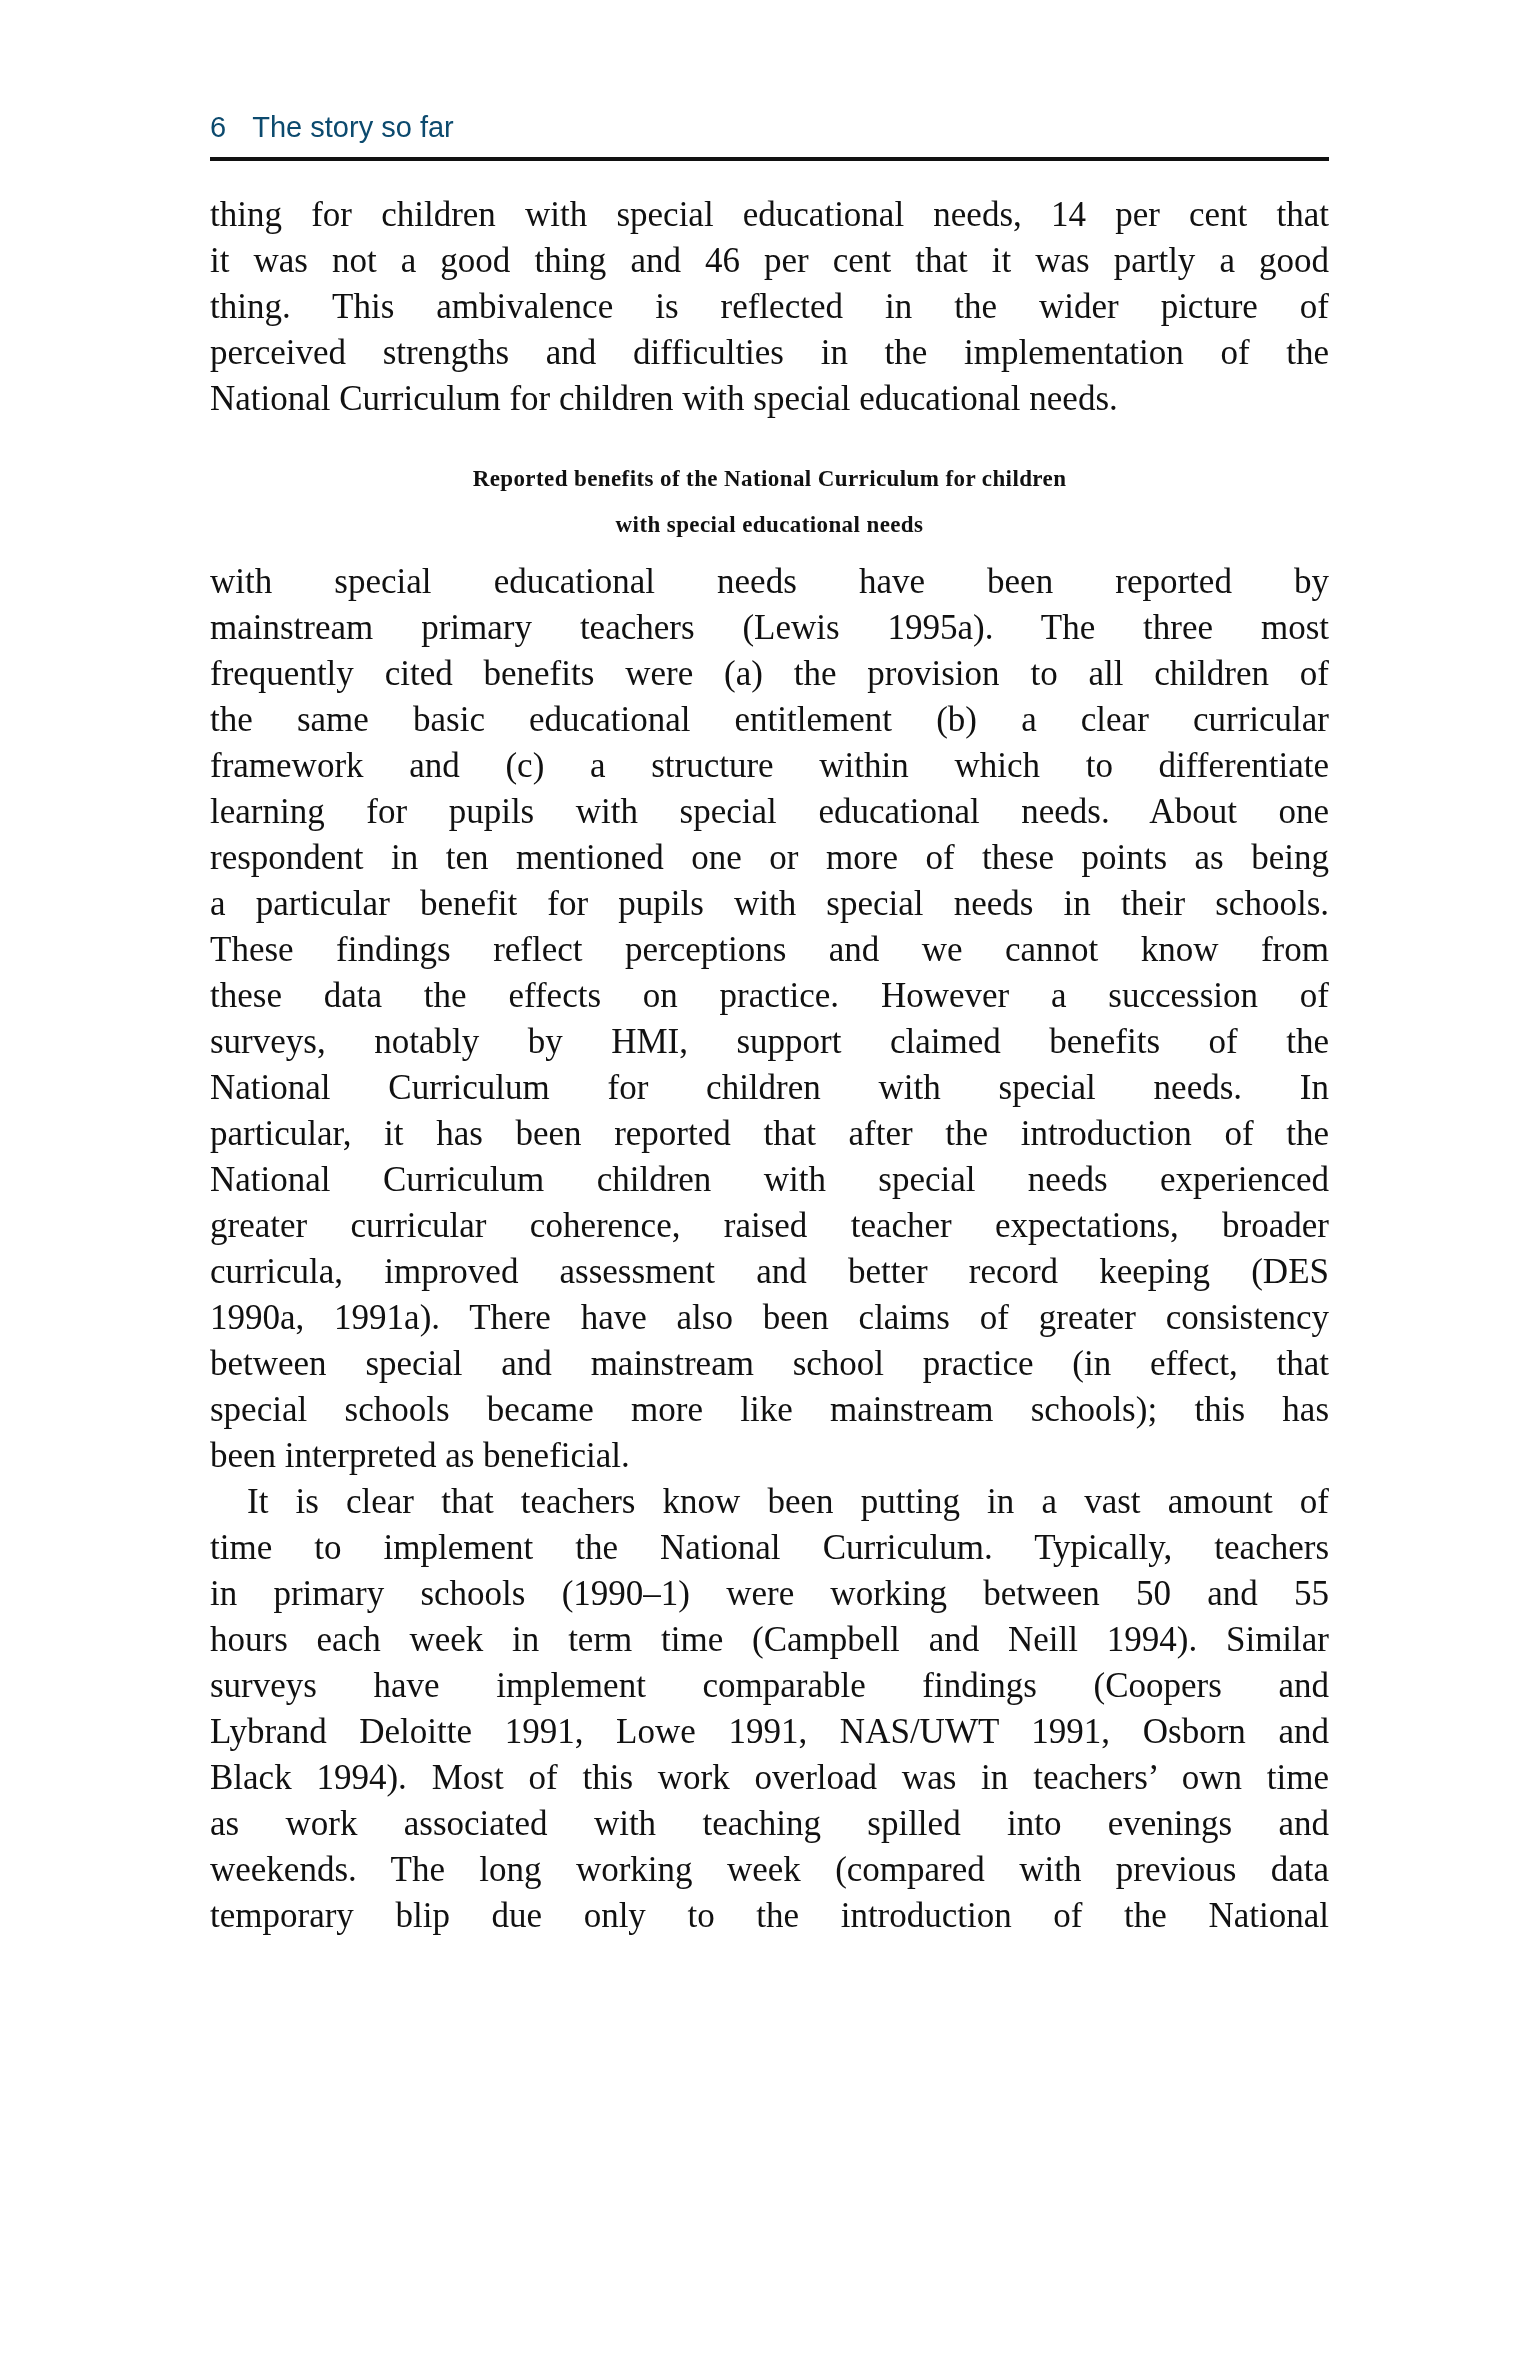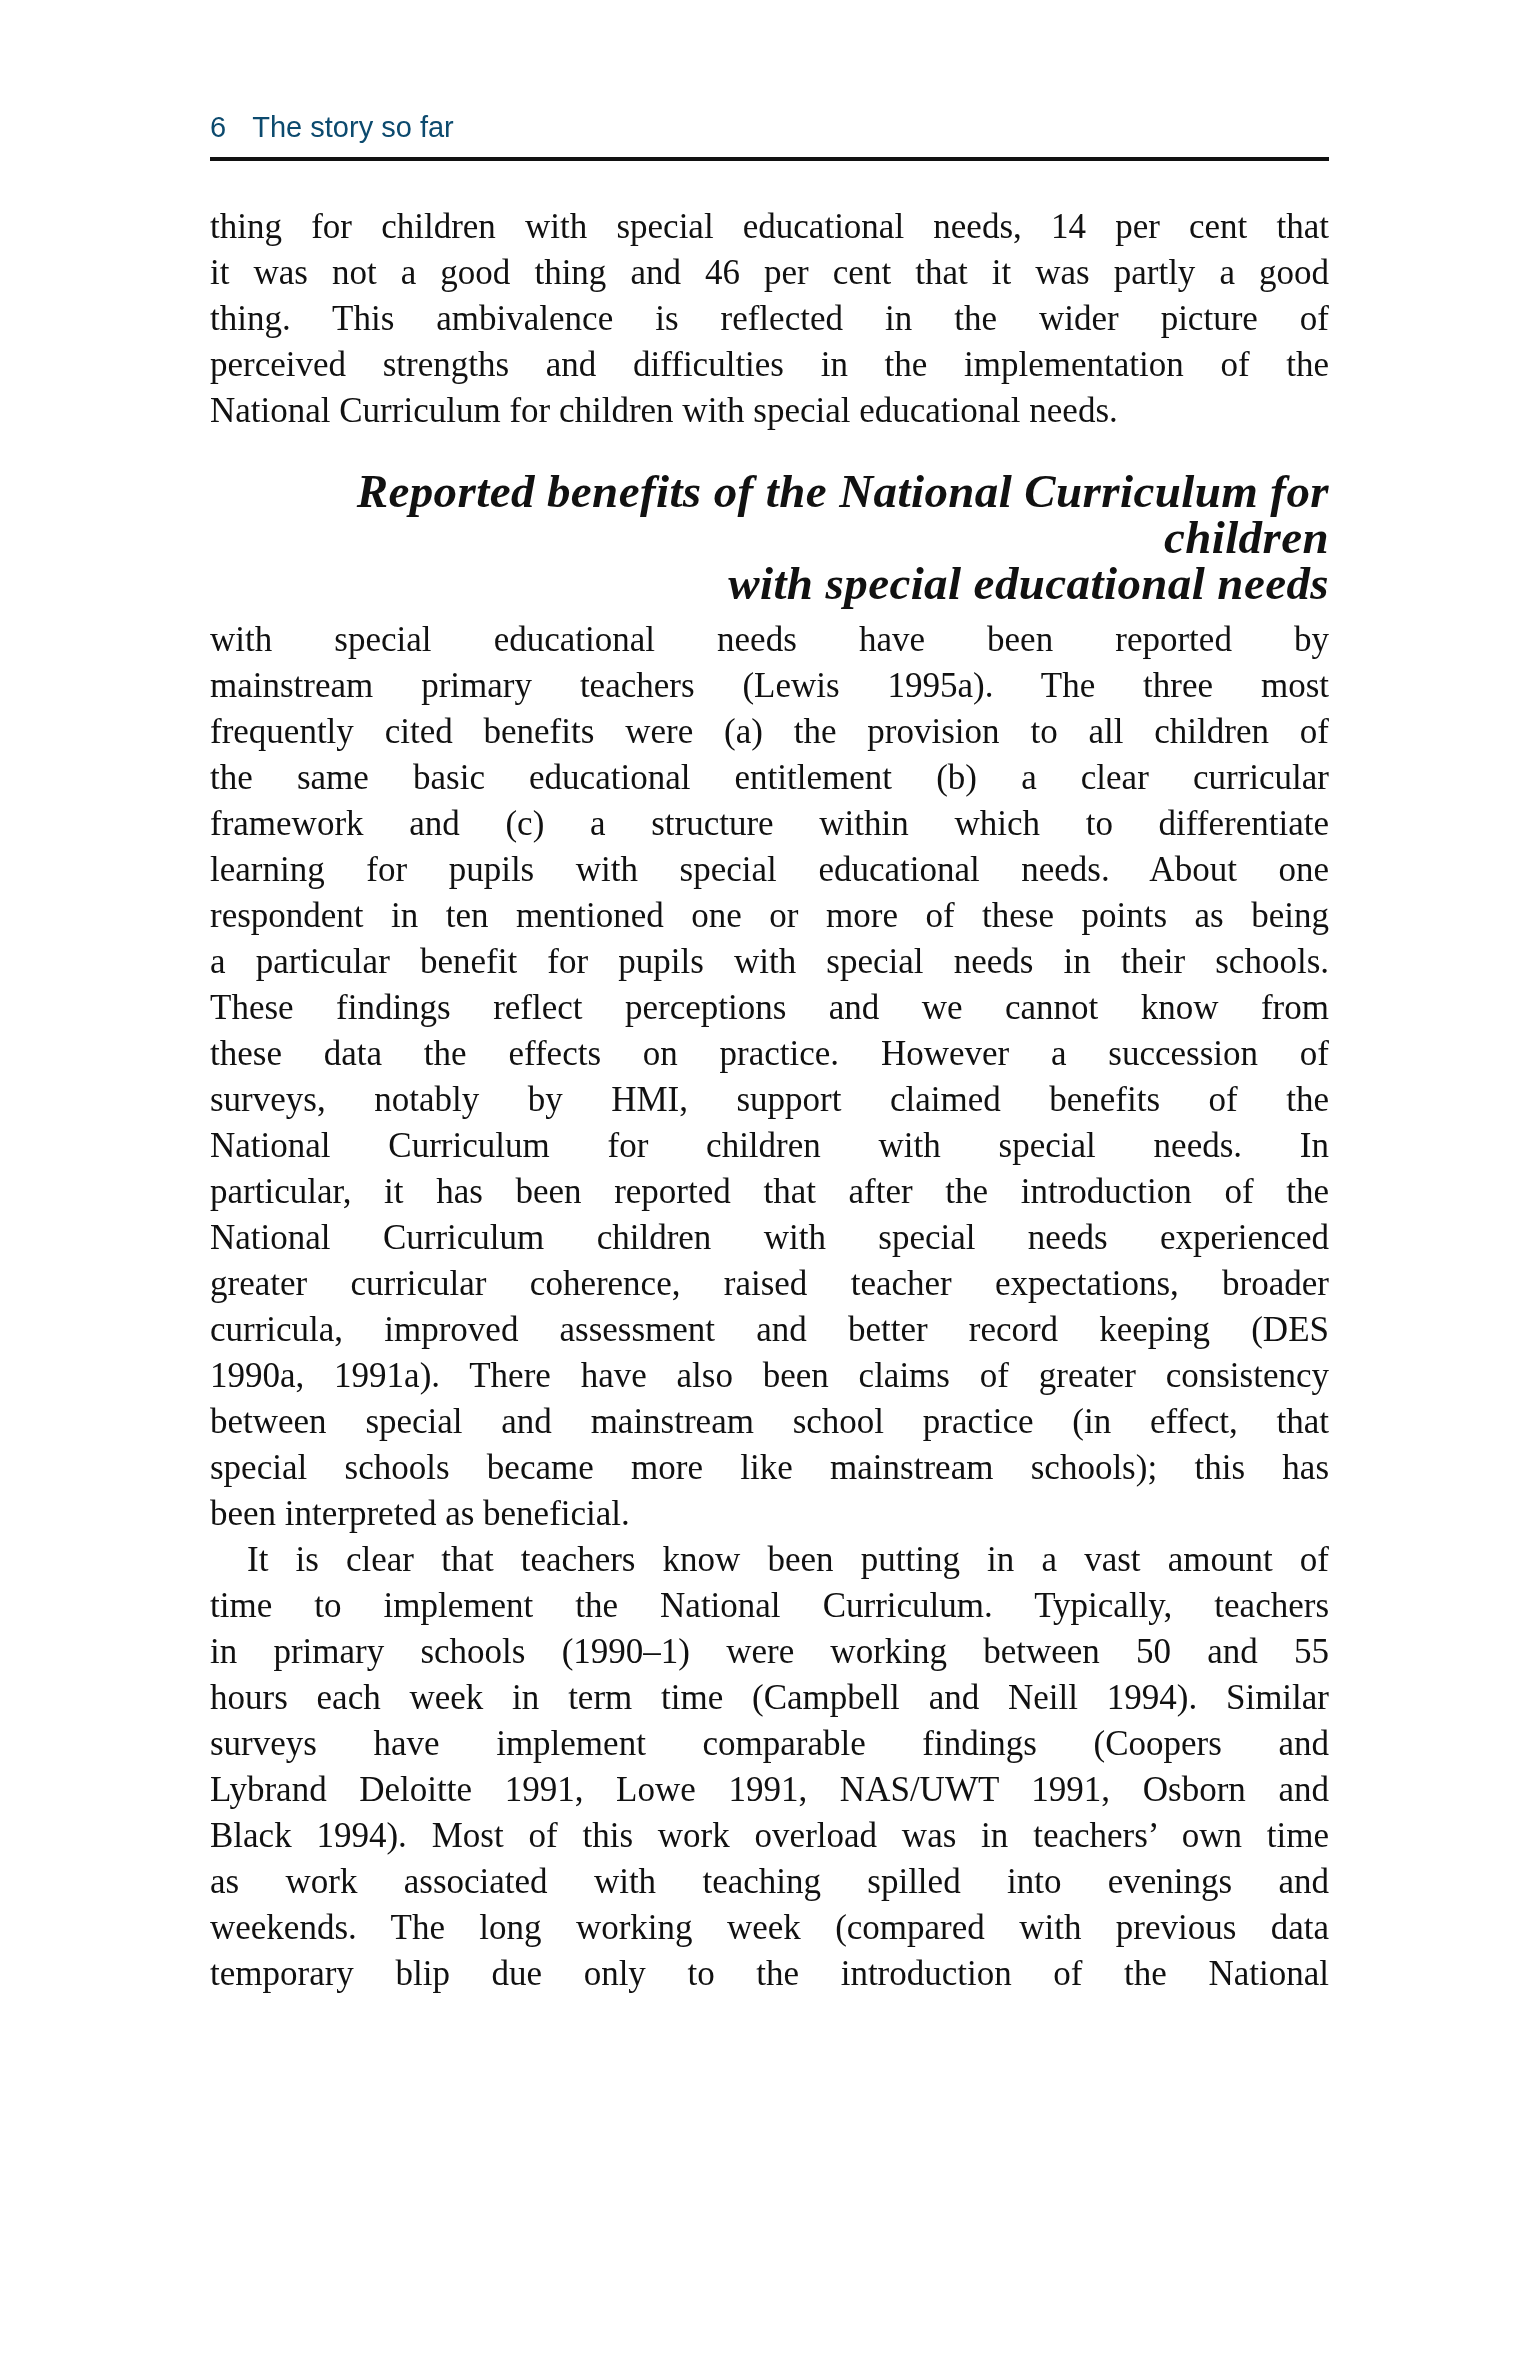--- a/index.html
+++ b/index.html
@@ -36,41 +36,40 @@
     .head-rule {
       position: absolute;
       top: 157px;
       left: 0;
       width: 1119px;
       height: 3.7px;
       background: #111;
     }
     .body-text {
       position: absolute;
-      top: 204px;
+      top: 192px;
       left: 0;
       width: 1119px;
       font-family: "Liberation Serif", serif;
       font-size: 35px;
       line-height: 46px;
       text-align: justify;
       color: #111;
     }
     .body-text p {
       margin: 0;
     }
     .section-heading {
       font-family: "Liberation Serif", serif;
       font-weight: bold;
-      font-size: 47px;
+      font-size: 23px;
       line-height: 46px;
       margin: 34px 0 11.2px 0;
-      text-align: right;
+      text-align: center;
       letter-spacing: 0.4px;
-      font-style: italic;
     }
     .line {
       display: block;
       text-align: justify;
       text-align-last: justify;
       white-space: nowrap;
     }
     .line.last {
       text-align-last: left;
     }

